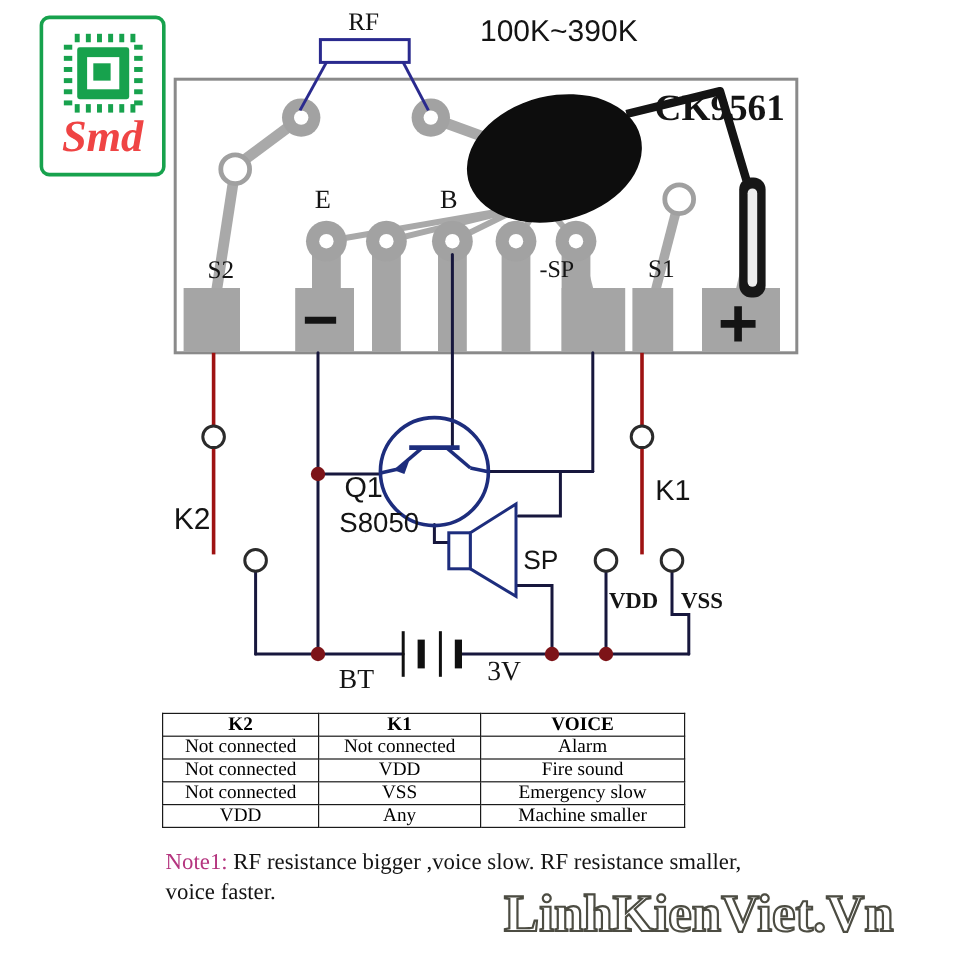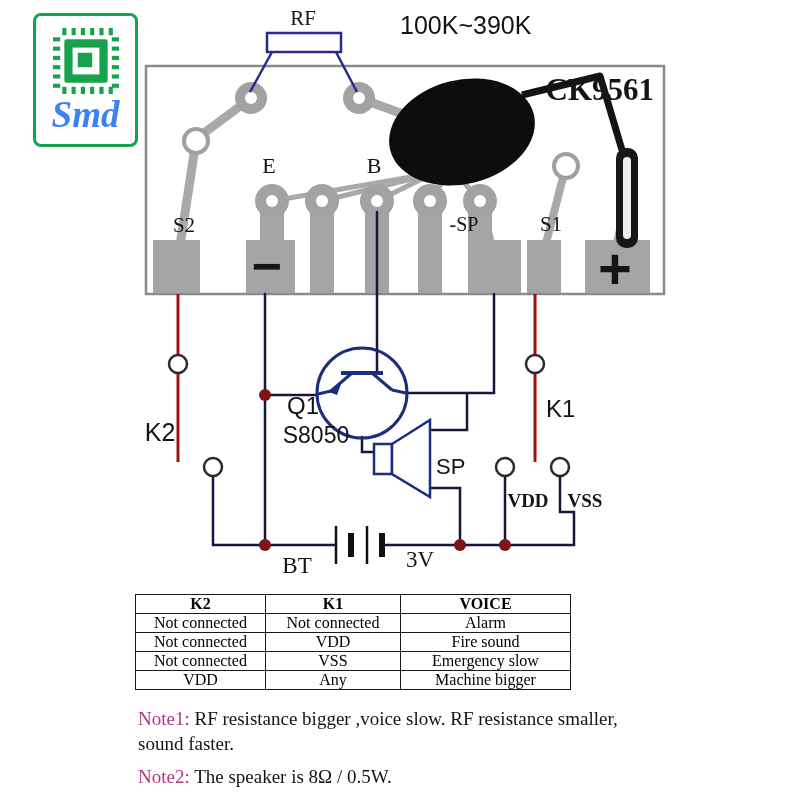--- a/index.html
+++ b/index.html
@@ -4,21 +4,21 @@
 <style>
   * { margin:0; padding:0; box-sizing:border-box; }
   html,body { width:800px; height:800px; background:#fff; }
   body { font-family:"Liberation Serif", serif; position:relative; overflow:hidden; }
   .stage { position:absolute; left:0; top:0; width:800px; height:800px; background:#ffffff; }
 
   
   .logo { position:absolute; left:33px; top:13px; width:105px; height:134px;
           border:3px solid #17a24d; border-radius:8px; background:#fff;
           display:flex; flex-direction:column; align-items:center; justify-content:center; gap:2px; }
-  .logo-text { color:#3b82f6; font-family:"Liberation Serif", serif; font-style:italic;
+  .logo-text { color:#ef4444; font-family:"Liberation Serif", serif; font-style:italic;
                font-weight:bold; font-size:37px; line-height:1; }
 
   
   .diagram { position:absolute; left:0; top:0; }
   svg text { font-family:"Liberation Serif", serif; fill:#141414; }
   svg text.sans { font-family:"Liberation Sans", sans-serif; }
 
   
   .truth-table { position:absolute; left:135px; top:594px; border-collapse:collapse;
                  font-size:16px; background:#fff; table-layout:fixed; }
@@ -255,29 +255,27 @@
         <td>Fire sound</td>
       </tr>
       <tr>
         <td>Not connected</td>
         <td>VSS</td>
         <td>Emergency slow</td>
       </tr>
       <tr>
         <td>VDD</td>
         <td>Any</td>
-        <td>Machine bigger</td>
+        <td>Machine smaller</td>
       </tr>
     </tbody>
   </table>
 
   <div class="notes">
     <p class="note1">
       <span class="note-label">Note1:</span><span> RF resistance bigger ,voice slow. RF resistance smaller,</span><br>
-      <span>sound faster.</span>
-    </p>
-    <p class="note2">
-      <span class="note-label">Note2:</span><span> The speaker is 8Ω / 0.5W.</span>
+      <span>voice faster.</span>
     </p>
   </div>
 
+  <div class="watermark">LinhKienViet.Vn</div>
 
 </div>
 
 </body></html>

